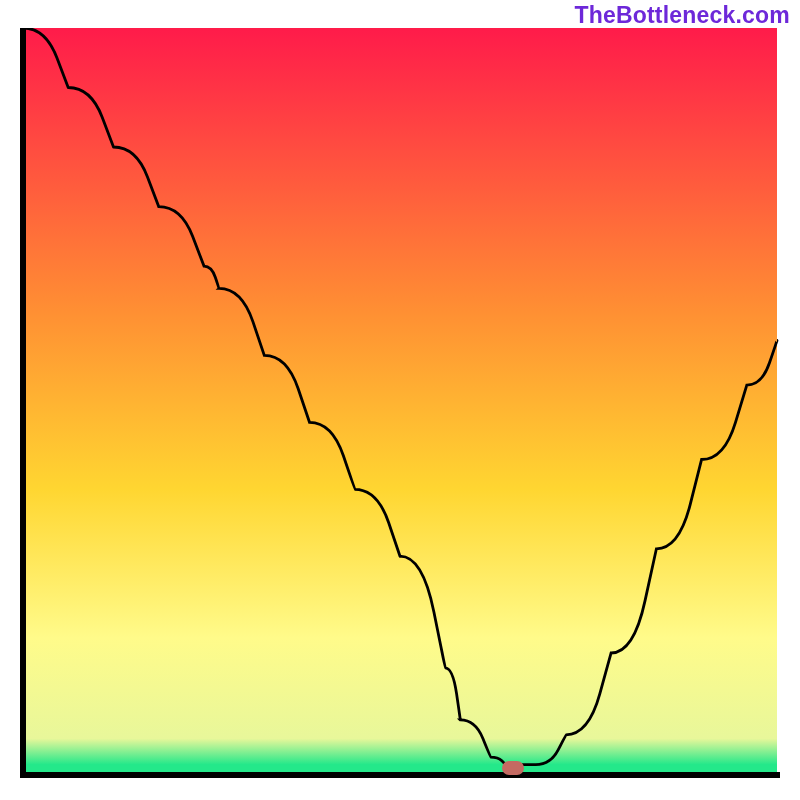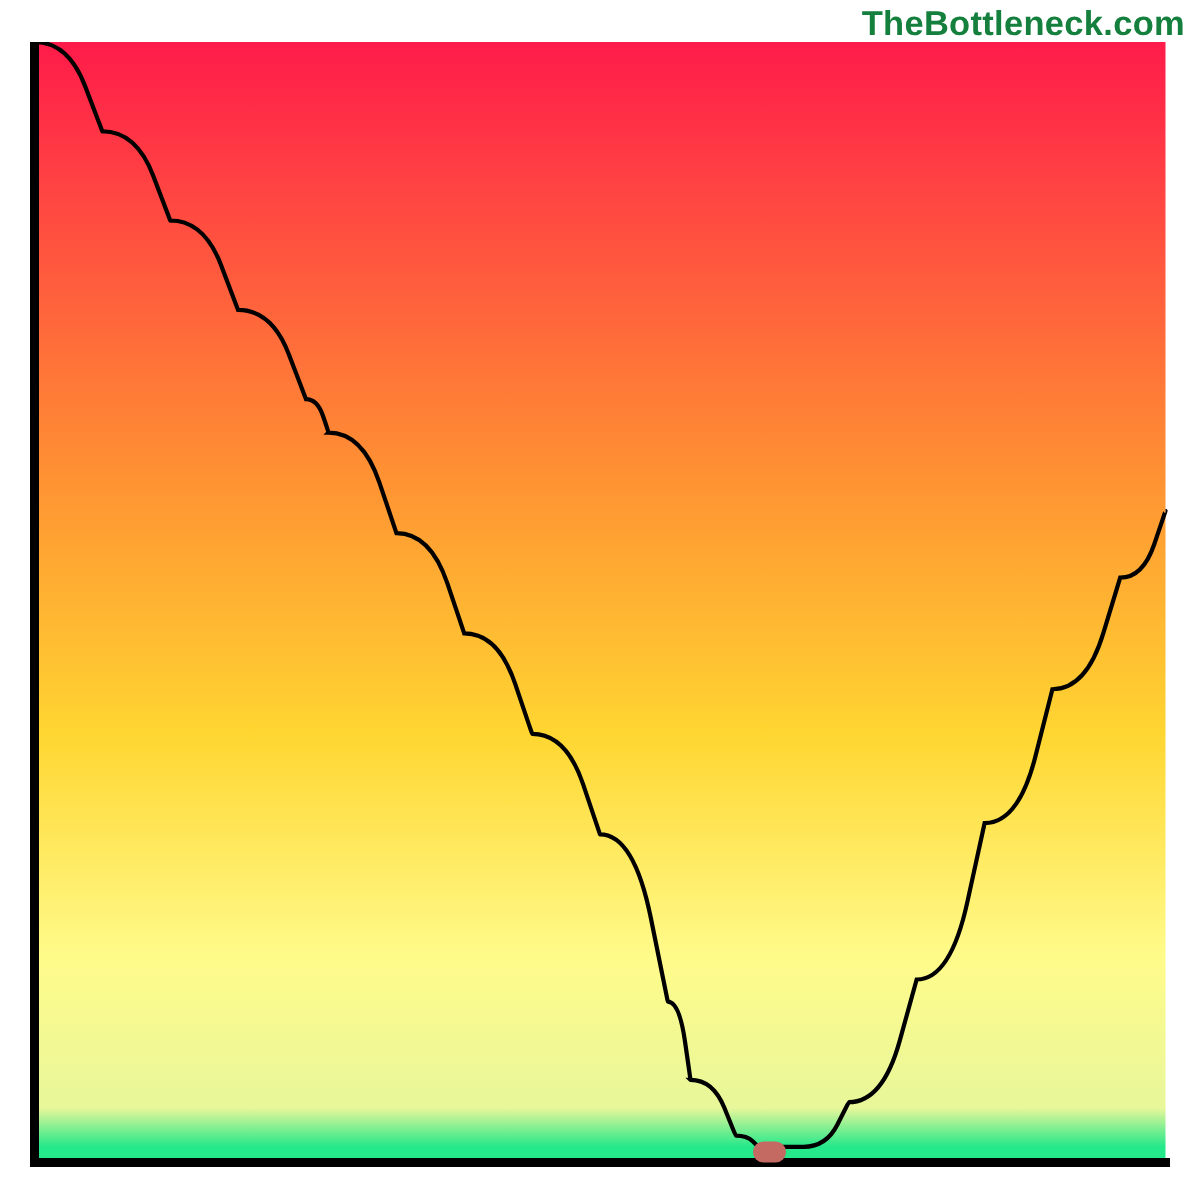--- a/index.html
+++ b/index.html
@@ -10,21 +10,21 @@
     background: #ffffff;
     position: relative;
     font-family: Arial, Helvetica, sans-serif;
   }
   .watermark {
     position: absolute;
     top: 2px;
     right: 10px;
     font-size: 23px;
     font-weight: bold;
-    color: #15803d;
+    color: #6d28d9;
     letter-spacing: 0.2px;
   }
   .plot-area {
     position: absolute;
     left: 20px;
     top: 28px;
     width: 760px;
     height: 752px;
     box-sizing: border-box;
   }

